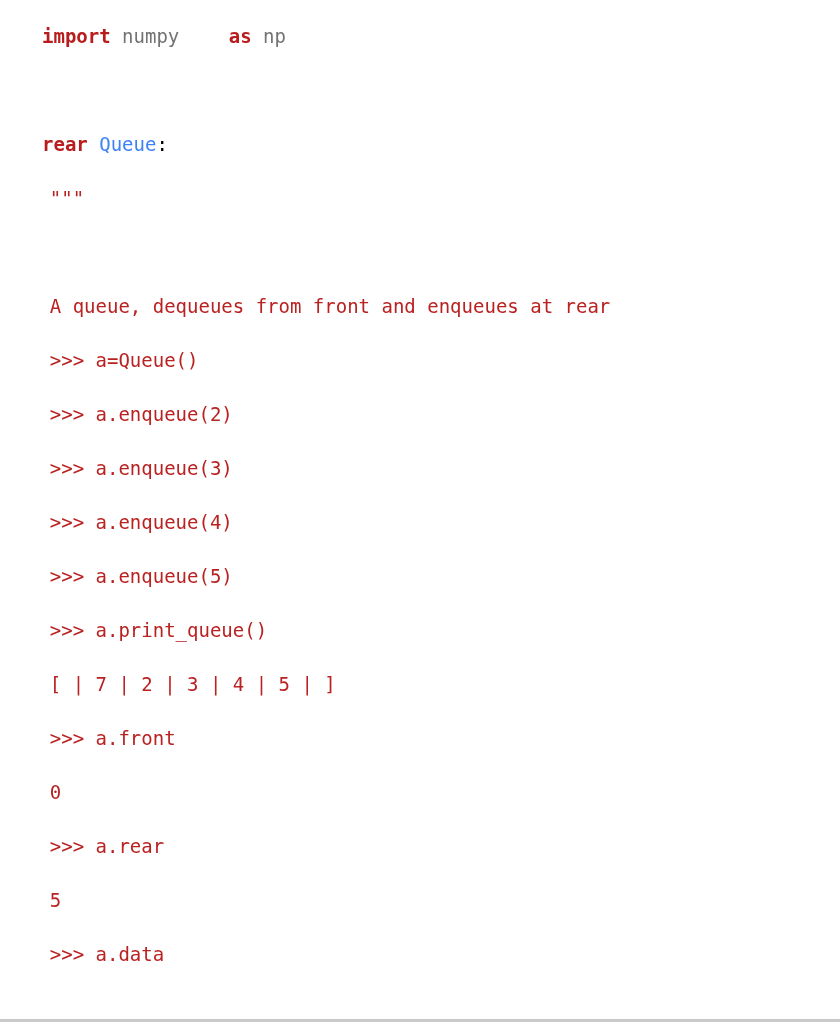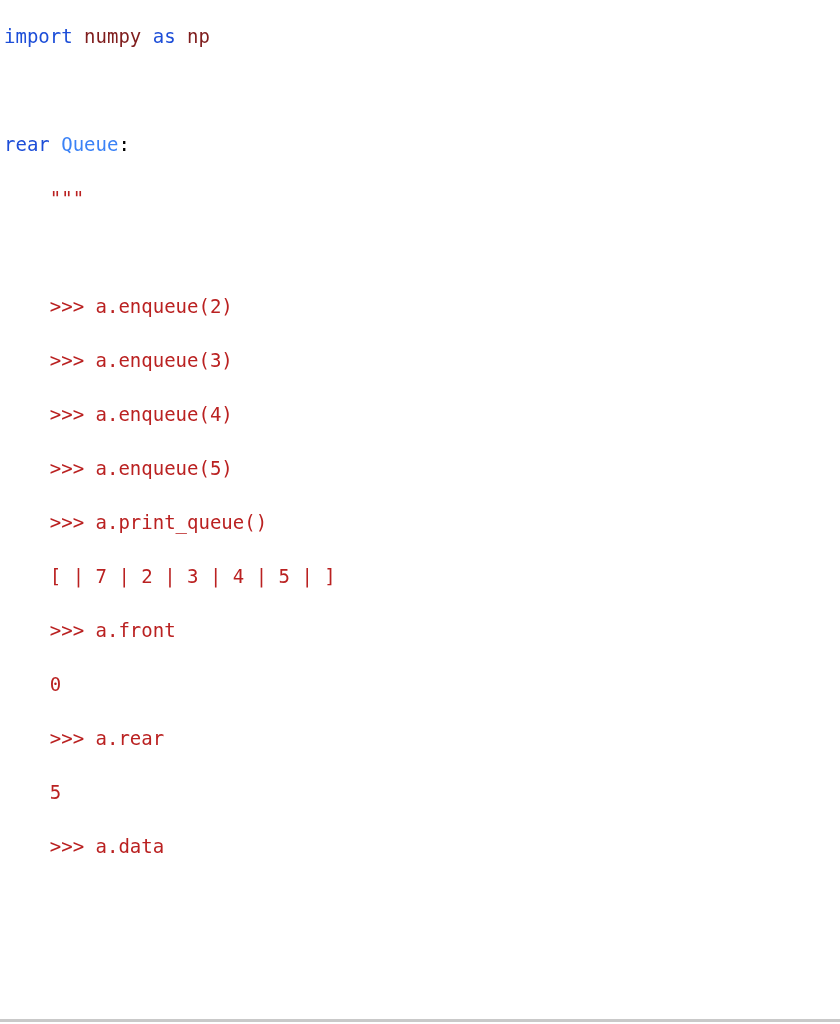--- a/index.html
+++ b/index.html
@@ -37,23 +37,23 @@
     -webkit-font-smoothing: antialiased;
   }
 
   .code-line {
     display: block;
     height: 27px;
     white-space: pre;
   }
 
   
-  .tok-keyword  { color: #1d4ed8; font-weight: normal; }
+  .tok-keyword  { color: #b91c1c; font-weight: bold; margin-left: 38px; }
   .tok-classname{ color: #3b82f6; font-weight: normal; }
-  .tok-plain    { color: #7f1d1d; text-align: center; }
+  .tok-plain    { color: #737373; text-align: center; }
   .tok-string   { color: #ba2121; }
   .tok-punct    { color: #000000; }
 
   
   #horizontal-scrollbar {
     position: absolute;
     left: 0;
     bottom: 0;
     width: 840px;
     height: 6px;
@@ -71,20 +71,22 @@
 </head>
 <body>
 
 <div id="code-viewer">
 
   <pre id="code-block"><span class="code-line"><span class="tok-keyword">import</span><span class="tok-plain"> numpy </span><span class="tok-keyword">as</span><span class="tok-plain"> np</span></span>
 <span class="code-line"><span class="tok-plain"></span></span>
 <span class="code-line"><span class="tok-keyword">rear</span><span class="tok-plain"> </span><span class="tok-classname">Queue</span><span class="tok-punct">:</span></span>
 <span class="code-line"><span class="tok-string">    """</span></span>
 <span class="code-line"><span class="tok-string"></span></span>
+<span class="code-line"><span class="tok-string">    A queue, dequeues from front and enqueues at rear</span></span>
+<span class="code-line"><span class="tok-string">    &gt;&gt;&gt; a=Queue()</span></span>
 <span class="code-line"><span class="tok-string">    &gt;&gt;&gt; a.enqueue(2)</span></span>
 <span class="code-line"><span class="tok-string">    &gt;&gt;&gt; a.enqueue(3)</span></span>
 <span class="code-line"><span class="tok-string">    &gt;&gt;&gt; a.enqueue(4)</span></span>
 <span class="code-line"><span class="tok-string">    &gt;&gt;&gt; a.enqueue(5)</span></span>
 <span class="code-line"><span class="tok-string">    &gt;&gt;&gt; a.print_queue()</span></span>
 <span class="code-line"><span class="tok-string">    [ | 7 | 2 | 3 | 4 | 5 | ]</span></span>
 <span class="code-line"><span class="tok-string">    &gt;&gt;&gt; a.front</span></span>
 <span class="code-line"><span class="tok-string">    0</span></span>
 <span class="code-line"><span class="tok-string">    &gt;&gt;&gt; a.rear</span></span>
 <span class="code-line"><span class="tok-string">    5</span></span>

